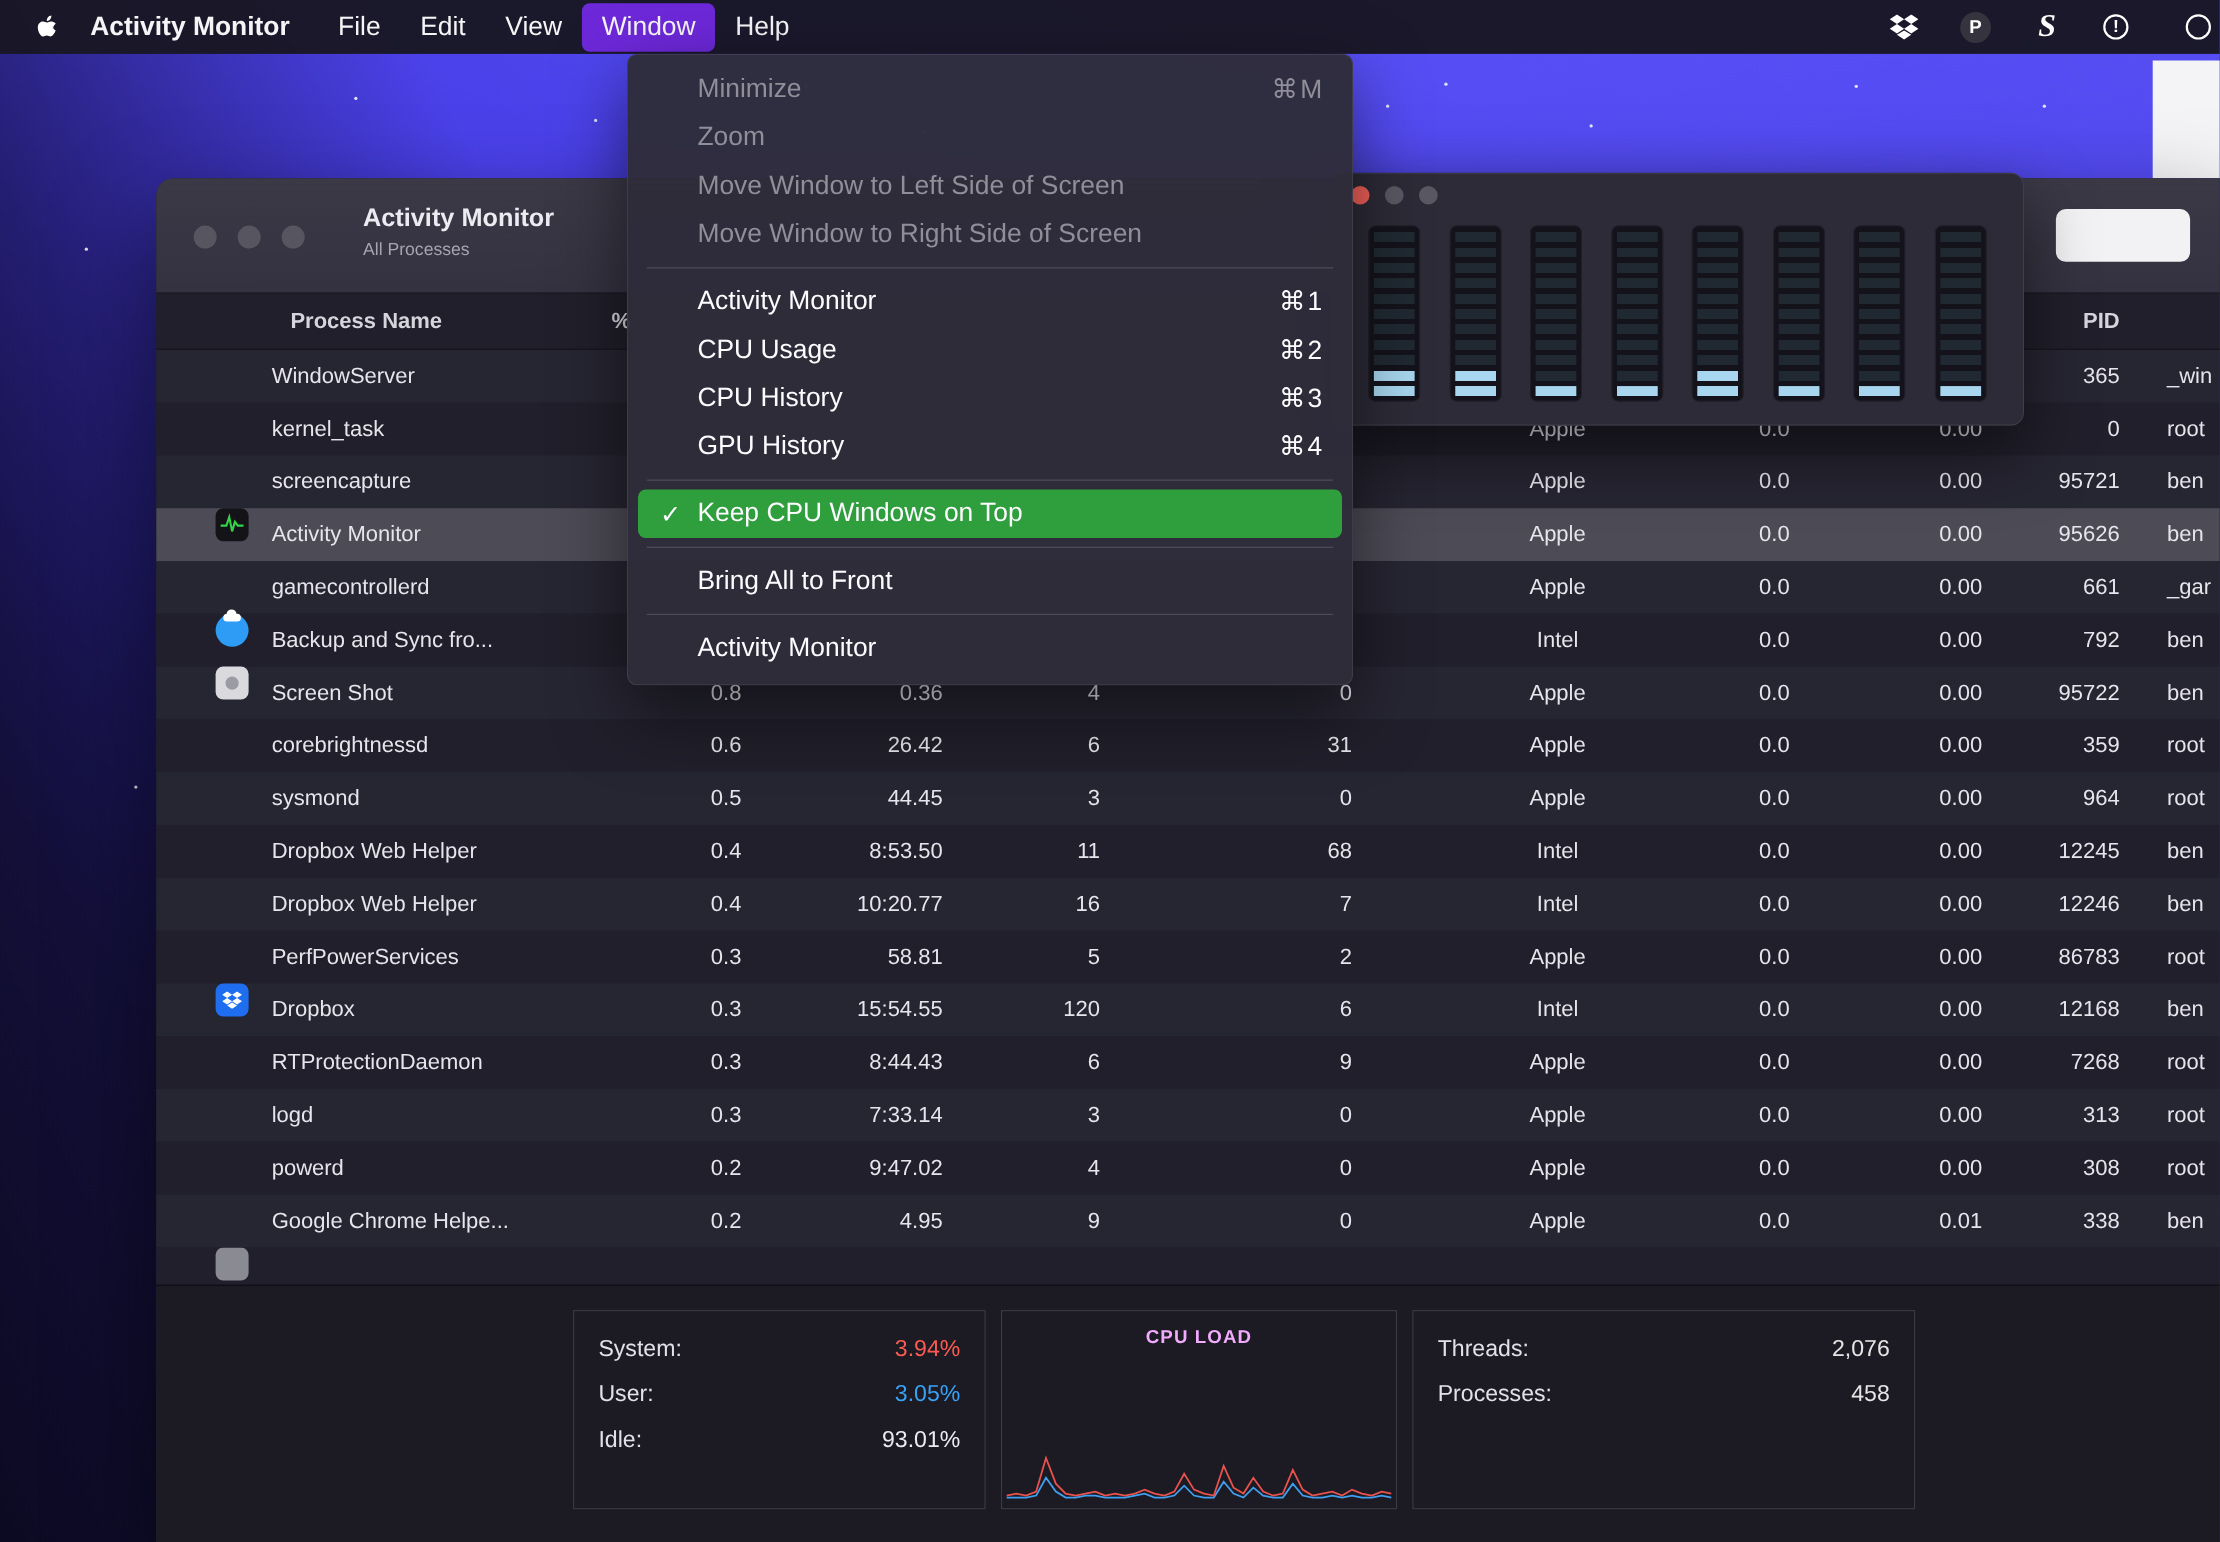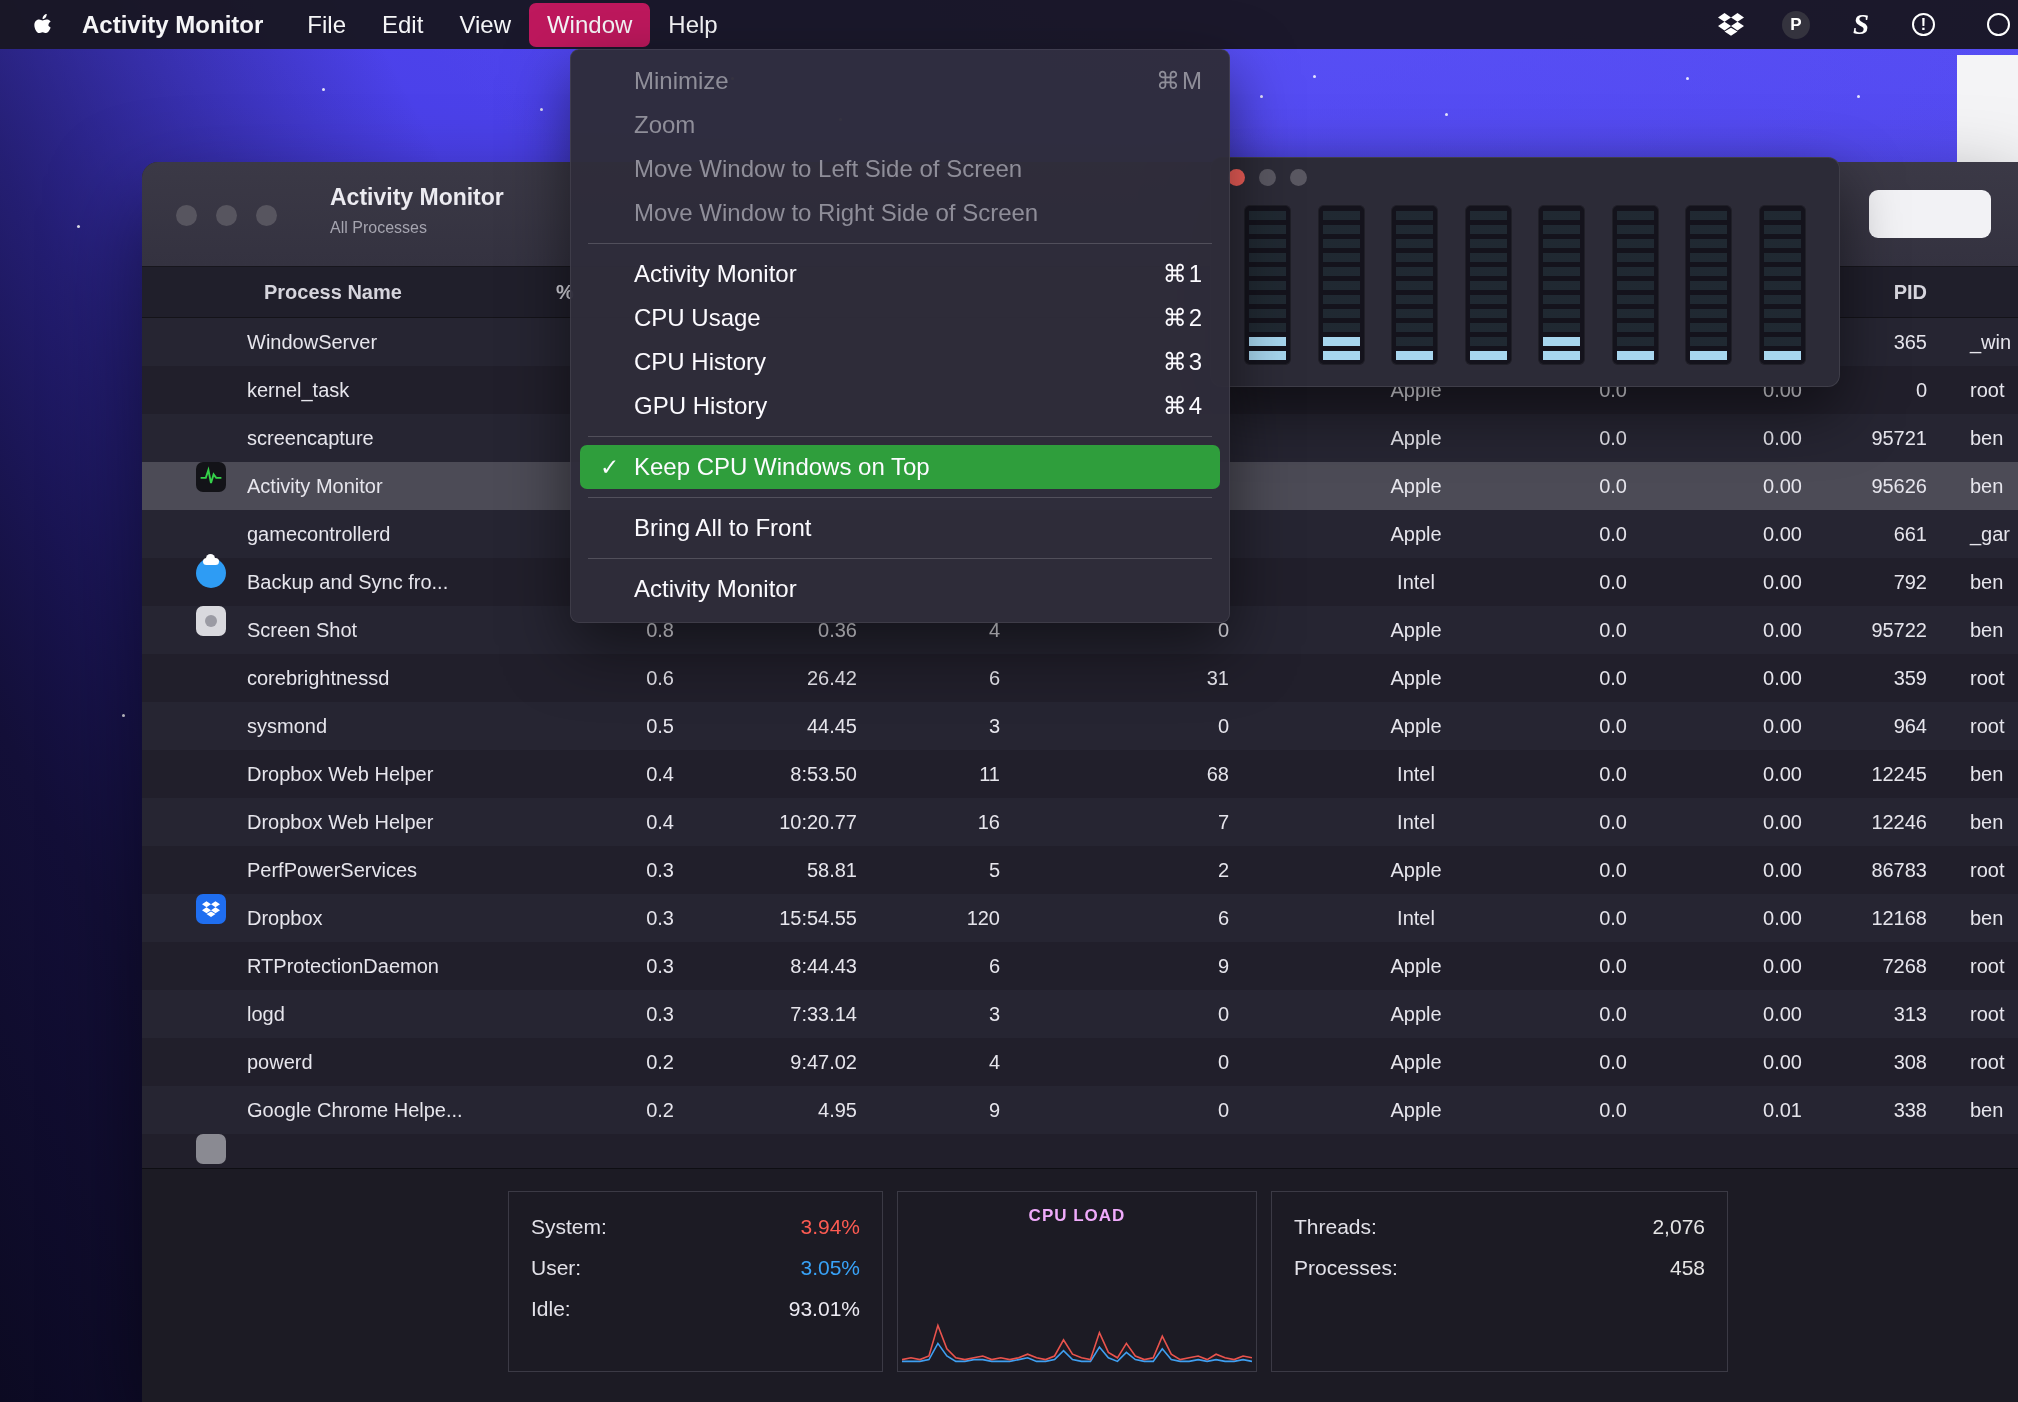--- a/index.html
+++ b/index.html
@@ -22,21 +22,21 @@
       1445px 113px 0 #fff,1686px 77px 0 #fff,1857px 95px 0 #fff,77px 225px 0 #fff,
       122px 714px 0 #fff,1260px 95px 0 #fff,540px 108px 0 #fff,1999px 60px 0 #fff;}
   .white-peek{position:absolute;left:1957px;top:55px;width:61px;height:107px;background:#f4f4f6;z-index:15;}
 
   
   .menu-bar{position:absolute;top:0;left:0;right:0;height:49px;background:rgba(25,23,36,.97);
     display:flex;align-items:center;color:#f5f5f7;z-index:60;padding:0 24px;box-sizing:border-box;}
   .apple{width:22px;height:26px;margin:0 28px 0 8px;display:flex;align-items:center;}
   .mb-app{font-weight:bold;font-size:24px;margin-right:26px;}
   .mb-item{font-size:24px;padding:8px 18px;border-radius:7px;}
-  .mb-item.active{background:#be185d;}
+  .mb-item.active{background:#6d28d9;}
   .mb-right{margin-left:auto;display:flex;align-items:center;gap:36px;}
   .tray{width:30px;height:30px;display:flex;align-items:center;justify-content:center;color:#fff;}
   .tray.circle{border-radius:50%;background:#34333e;font-size:17px;font-weight:bold;width:28px;height:28px;}
   .tray.sform{font-family:"Liberation Serif",serif;font-weight:bold;font-style:italic;font-size:29px;}
   .tray.ring{border:2.5px solid #fff;border-radius:50%;width:23px;height:23px;font-size:16px;font-weight:bold;box-sizing:border-box;}
   .tray.clip{transform:translateX(16px);}
 
   
   .menu{position:absolute;left:570px;top:49px;width:660px;z-index:70;background:rgba(46,44,58,.97);
     border-radius:9px;box-shadow:0 24px 64px rgba(0,0,0,.5),inset 0 0 0 1px rgba(255,255,255,.08);
@@ -86,21 +86,21 @@
   .ic-cloud{background:#2e9cf4;border-radius:50%;}
   .cloud{width:16px;height:7px;background:#fff;border-radius:4px;position:relative;}
   .cloud::before{content:"";position:absolute;width:9px;height:9px;border-radius:50%;background:#fff;top:-4px;left:3px;}
   .ic-shot{background:#d9d9de;}
   .ic-shot::after{content:"";width:12px;height:12px;border-radius:50%;background:#9b9ba4;}
   .ic-dbx{background:#1f6ef0;}
   .ic-generic{background:#8a8a92;}
 
   
   .tfoot{position:absolute;top:1006px;left:0;right:0;bottom:0;background:#1c1b24;border-top:1px solid #0e0e13;}
-  .statbox{position:absolute;top:22px;height:181px;border:1px solid #3b3a45;box-sizing:border-box;color:#e2e1e8;font-size:21px;}
+  .statbox{position:absolute;top:22px;height:181px;border:1px solid #3b3a45;box-sizing:border-box;color:#e2e1e8;font-size:21px;margin-left:13px;}
   .sb-left{left:366px;width:375px;padding:14px 22px;}
   .sb-mid{left:755px;width:360px;}
   .sb-right{left:1129px;width:457px;padding:14px 22px;}
   .statline{display:flex;justify-content:space-between;height:41px;align-items:center;}
   .v-sys{color:#fc5b52;} .v-user{color:#38a2f7;text-align:right;} .v-idle{color:#eceaf2;} .v-plain{color:#e5e5e5;}
   .cpu-load-title{text-align:center;margin-top:14px;font-size:17px;font-weight:bold;letter-spacing:1px;color:#f0abfc;}
   .graphwrap{position:absolute;left:4px;right:4px;bottom:4px;height:80px;}
   .graphwrap svg{width:100%;height:100%;display:block;}
 
   

